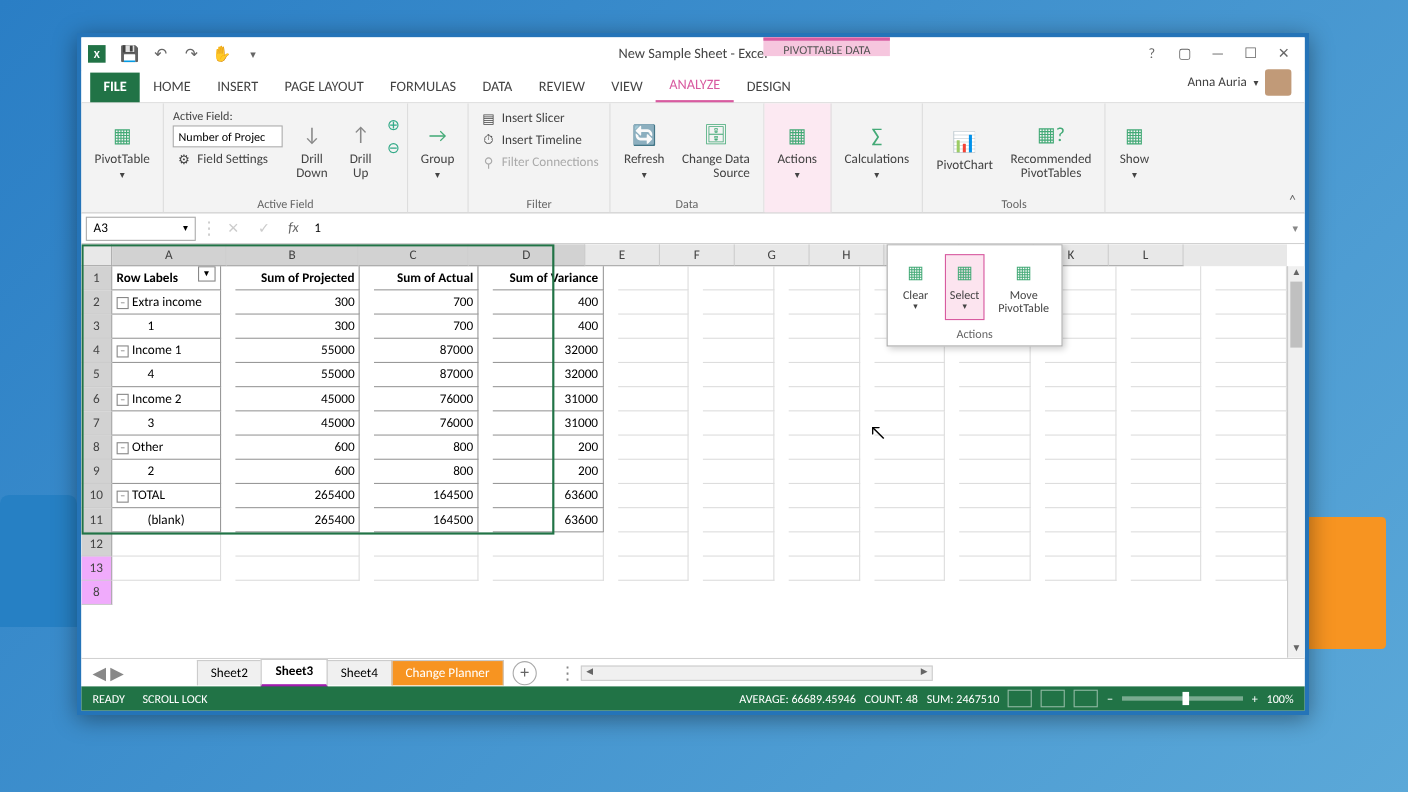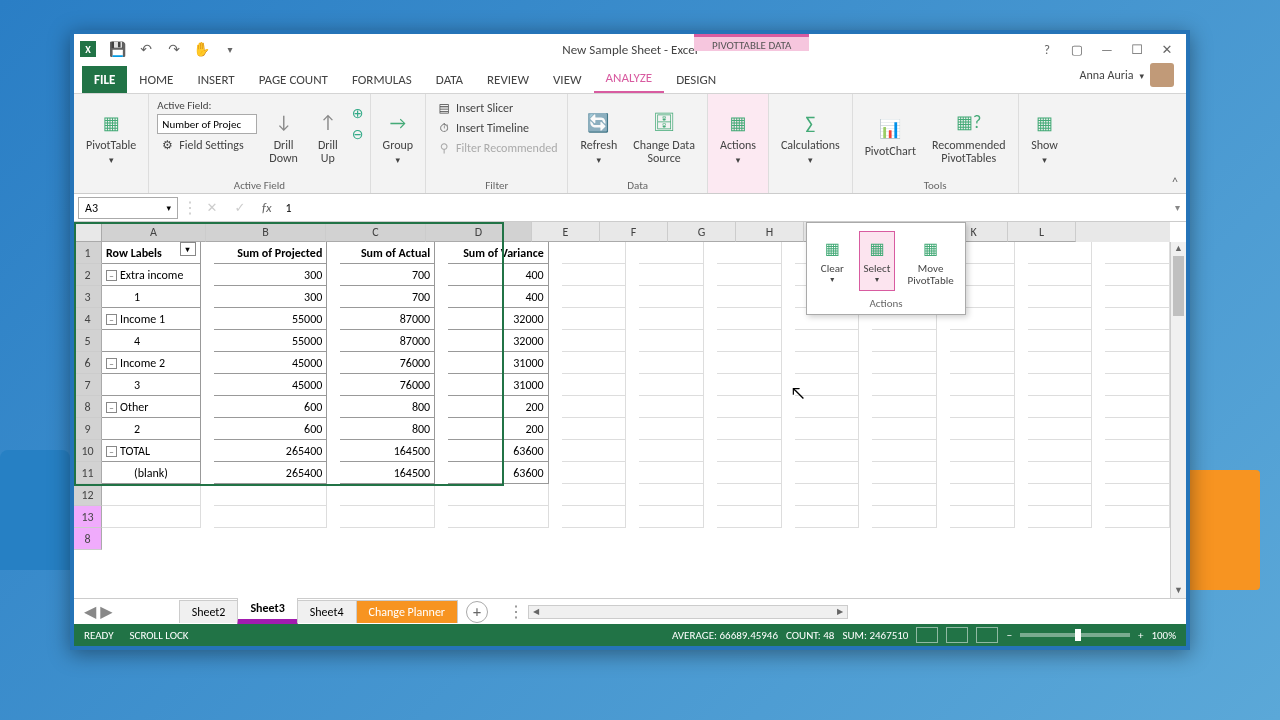--- a/index.html
+++ b/index.html
@@ -60,21 +60,21 @@
 .vscroll .thumb { position:absolute; left:2px; right:2px; top:14px; height:60px; background:#c0c0c0; }
 .vscroll .arrow { position:absolute; left:0; right:0; height:14px; text-align:center; font-size:9px; color:#666; }
 .actions-popup { position:absolute; right:220px; top:0; width:160px; background:#fff; border:1px solid #aaa; box-shadow:2px 2px 6px rgba(0,0,0,0.2); padding:8px 4px 4px; z-index:10; }
 .actions-popup .popup-row { display:flex; gap:2px; justify-content:space-around; }
 .actions-popup .popup-btn { display:flex; flex-direction:column; align-items:center; font-size:11px; color:#444; padding:4px; cursor:pointer; text-align:center; line-height:1.1; }
 .actions-popup .popup-btn.hover { background:#fce4ef; border:1px solid #d85ba0; padding:3px; }
 .actions-popup .popup-label { text-align:center; font-size:11px; color:#666; margin-top:6px; }
 .sheet-tabs { height:26px; display:flex; align-items:center; background:#fff; border-top:1px solid #ccc; padding:0 4px; }
 .sheet-nav { display:flex; gap:4px; padding:0 6px; color:#888; }
 .sheet-tab { padding:4px 12px; font-size:12px; border:1px solid #ccc; border-bottom:none; background:#f0f0f0; cursor:pointer; margin-left:-1px; }
-.sheet-tab.active { background:#fff; font-weight:600; border-bottom:8px solid #a21caf; }
+.sheet-tab.active { background:#fff; font-weight:600; border-bottom:3px solid #a21caf; }
 .sheet-tab.orange { background:#f79421; color:#fff; }
 .add-sheet { width:22px; height:22px; border:1px solid #aaa; border-radius:50%; text-align:center; line-height:20px; margin-left:8px; cursor:pointer; color:#666; }
 .hscroll-area { flex:1; display:flex; align-items:center; gap:4px; margin-left:20px; }
 .hscroll { flex:1; max-width:320px; height:14px; background:#f0f0f0; border:1px solid #ccc; position:relative; }
 .hscroll .arrow { position:absolute; top:0; width:14px; height:12px; text-align:center; font-size:8px; color:#666; }
 .status-bar { height:22px; background:#217346; color:#fff; display:flex; align-items:center; font-size:11px; padding:0 10px; gap:16px; }
 .status-right { margin-left:auto; display:flex; align-items:center; gap:8px; }
 .view-btn { width:22px; height:16px; border:1px solid rgba(255,255,255,0.5); cursor:pointer; }
 .zoom-slider { width:110px; height:4px; background:rgba(255,255,255,0.4); position:relative; }
 .zoom-slider .thumb { position:absolute; left:50%; top:-4px; width:6px; height:12px; background:#fff; }
@@ -104,21 +104,21 @@
       <span class="win-btn">—</span>
       <span class="win-btn">☐</span>
       <span class="win-btn">✕</span>
     </div>
   </div>
 
   <div class="tabs">
     <div class="tab file">FILE</div>
     <div class="tab">HOME</div>
     <div class="tab">INSERT</div>
-    <div class="tab">PAGE COUNT</div>
+    <div class="tab">PAGE LAYOUT</div>
     <div class="tab">FORMULAS</div>
     <div class="tab">DATA</div>
     <div class="tab">REVIEW</div>
     <div class="tab">VIEW</div>
     <div class="tab active">ANALYZE</div>
     <div class="tab">DESIGN</div>
     <div class="user-info">
       <span>Anna Auria</span>
       <span style="font-size:9px;">▾</span>
       <div class="avatar"></div>
@@ -177,36 +177,36 @@
           <div class="filter-item">
             <span class="ribbon-small-icon">▤</span>
             <span>Insert Slicer</span>
           </div>
           <div class="filter-item">
             <span class="ribbon-small-icon">⏱</span>
             <span>Insert Timeline</span>
           </div>
           <div class="filter-item disabled">
             <span class="ribbon-small-icon">⚲</span>
-            <span>Filter Recommended</span>
+            <span>Filter Connections</span>
           </div>
         </div>
       </div>
       <div class="group-label">Filter</div>
     </div>
     <div class="ribbon-group">
       <div class="group-content">
         <div class="ribbon-btn big">
           <span class="ribbon-icon">🔄</span>
           <span>Refresh</span>
           <span style="font-size:9px;">▾</span>
         </div>
         <div class="ribbon-btn big">
           <span class="ribbon-icon">🗄</span>
-          <span style="white-space:pre;">Change Data
+          <span style="white-space:pre;text-align:right;">Change Data
 Source</span>
         </div>
       </div>
       <div class="group-label">Data</div>
     </div>
     <div class="ribbon-group" style="background:#fce9f2;">
       <div class="group-content">
         <div class="ribbon-btn big">
           <span class="ribbon-icon">▦</span>
           <span>Actions</span>

